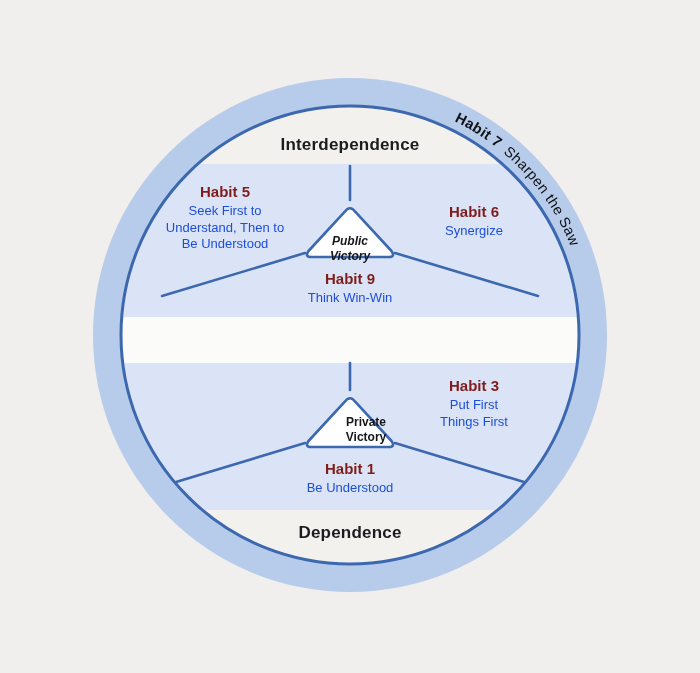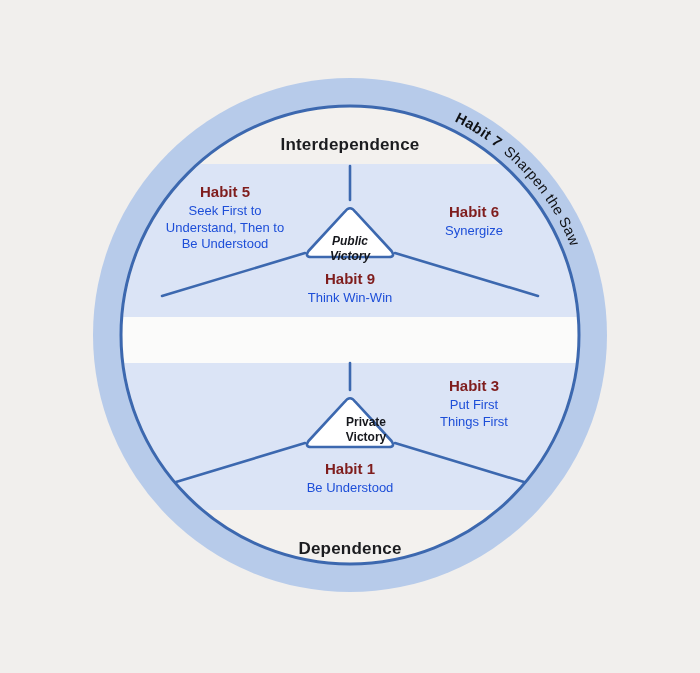--- a/index.html
+++ b/index.html
@@ -71,21 +71,21 @@
     </g>
 
     <path d="M 344.6 401.9 Q 350 394.5 355.4 401.9 L 391.5 441 Q 395.5 447 389 447 L 311 447 Q 304.5 447 308.5 441 Z" fill="#ffffff" stroke="#3c68af" stroke-width="2.6" stroke-linejoin="round"></path>
 
     <text class="arc-text">
       <textPath href="#habit7Arc" startOffset="0"><tspan class="arc-bold">Habit 7</tspan><tspan dx="7">Sharpen the Saw</tspan></textPath>
     </text>
   </svg>
 
   <div class="label stage-label" style="left:350px; top:145px;">Interdependence</div>
-  <div class="label stage-label" style="left:350px; top:533px;margin-top:16px;">Dependence</div>
+  <div class="label stage-label" style="left:350px; top:533px;">Dependence</div>
 
   <div class="label" style="left:225px; top:218px;">
     <div class="habit-title">Habit 5</div>
     <div class="habit-desc">Seek First to
 Understand, Then to
 Be Understood</div>
   </div>
   <div class="label" style="left:474px; top:221px;">
     <div class="habit-title">Habit 6</div>
     <div class="habit-desc">Synergize</div>

